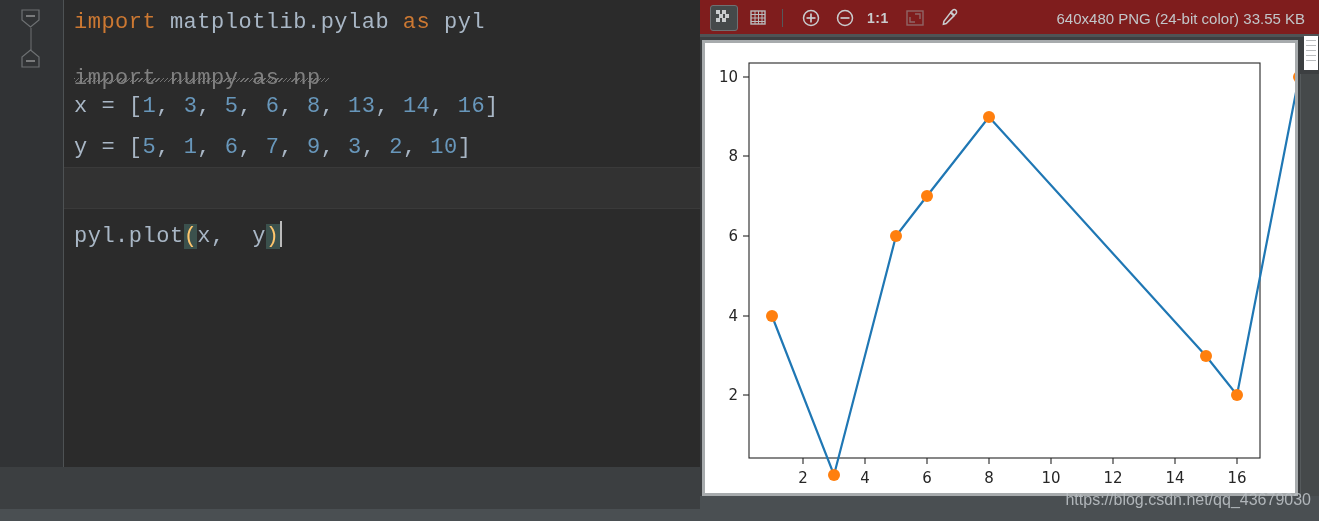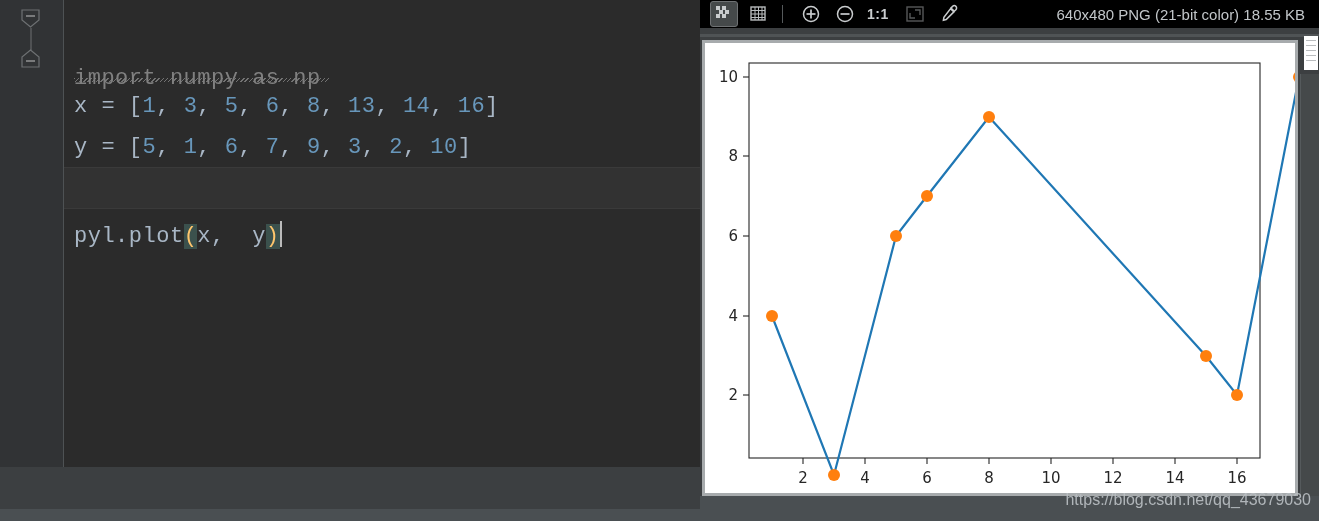--- a/index.html
+++ b/index.html
@@ -80,22 +80,22 @@
     position: absolute; left: 0; top: 509px; width: 700px; height: 12px;
     background: #4a4f52;
   }
 
   
   .viewer-pane {
     position: absolute; left: 700px; top: 0; width: 619px; height: 521px;
     background: #3c3f41;
   }
   .viewer-toolbar {
-    position: absolute; left: 0; top: 0; width: 619px; height: 28px;
-    background: #000000;
+    position: absolute; left: 0; top: 0; width: 619px; height: 36px;
+    background: #7f1d1d;
     display: flex; align-items: center;
   }
   .tb-btn {
     width: 28px; height: 26px; margin-left: 6px;
     display: flex; align-items: center; justify-content: center;
     border-radius: 3px;
   }
   .tb-btn.first { margin-left: 10px; }
   .tb-btn.selected {
     border: 1px solid #6e7173; background: #45494a;
@@ -190,20 +190,21 @@
 
       <svg style="position:absolute;left:30px;top:28px;" width="2" height="22">
         <line x1="1" y1="0" x2="1" y2="22" stroke="#6e7173" stroke-width="1"></line>
       </svg>
     </div>
 
     <div class="code-area">
 
       <div class="line-hl" style="top:167px;"></div>
 
+      <div class="code-line" style="top:2px;"><span class="kw">import</span><span class="plain"> matplotlib.pylab </span><span class="kw">as</span><span class="plain"> pyl</span></div>
 
       <div class="code-line greyed" style="top:58px;"><span class="greyed">import</span><span class="greyed"> numpy </span><span class="greyed">as</span><span class="greyed"> np</span></div>
       <div class="squiggle" style="left:10px; top:78px; width:255px;"></div>
 
       <div class="code-line" style="top:86px;"><span class="plain">x = </span><span class="plain">[</span><span class="num">1</span><span class="plain">, </span><span class="num">3</span><span class="plain">, </span><span class="num">5</span><span class="plain">, </span><span class="num">6</span><span class="plain">, </span><span class="num">8</span><span class="plain">, </span><span class="num">13</span><span class="plain">, </span><span class="num">14</span><span class="plain">, </span><span class="num">16</span><span class="plain">]</span></div>
 
       <div class="code-line" style="top:127px;"><span class="plain">y = </span><span class="plain">[</span><span class="num">5</span><span class="plain">, </span><span class="num">1</span><span class="plain">, </span><span class="num">6</span><span class="plain">, </span><span class="num">7</span><span class="plain">, </span><span class="num">9</span><span class="plain">, </span><span class="num">3</span><span class="plain">, </span><span class="num">2</span><span class="plain">, </span><span class="num">10</span><span class="plain">]</span></div>
 
       <div class="code-line" style="top:168px;margin-top:48px;"><span class="plain">pyl.plot</span><span class="brkt brkt-bg">(</span><span class="plain">x, </span><span class="plain"> y</span><span class="brkt brkt-bg">)</span><span class="caret"></span></div>
 
@@ -275,21 +276,21 @@
         </svg>
       </div>
 
       <div class="tb-btn" style="margin-left:6px;">
         <svg width="20" height="20" viewBox="0 0 20 20">
           <path d="M13.6 2.4 a2.3 2.3 0 0 1 3.3 3.3 l-1.6 1.6 -3.3 -3.3 z" fill="none" stroke="#c9ccce" stroke-width="1.5"></path>
           <path d="M11.6 4.6 L14.9 7.9 L7.2 15.6 L4.4 16.3 L4.9 13.4 z" fill="none" stroke="#c9ccce" stroke-width="1.5"></path>
         </svg>
       </div>
 
-      <span class="tb-status">640x480 PNG (21-bit color) 18.55 KB</span>
+      <span class="tb-status">640x480 PNG (24-bit color) 33.55 KB</span>
     </div>
 
     <div class="toolbar-underline"></div>
 
     <div class="image-frame">
       <div class="image-canvas">
         <svg class="plot-svg" width="590" height="450" viewBox="0 0 590 450">
 
           <rect x="44" y="20" width="511" height="395" fill="#ffffff" stroke="#262626" stroke-width="1.1"></rect>
 

